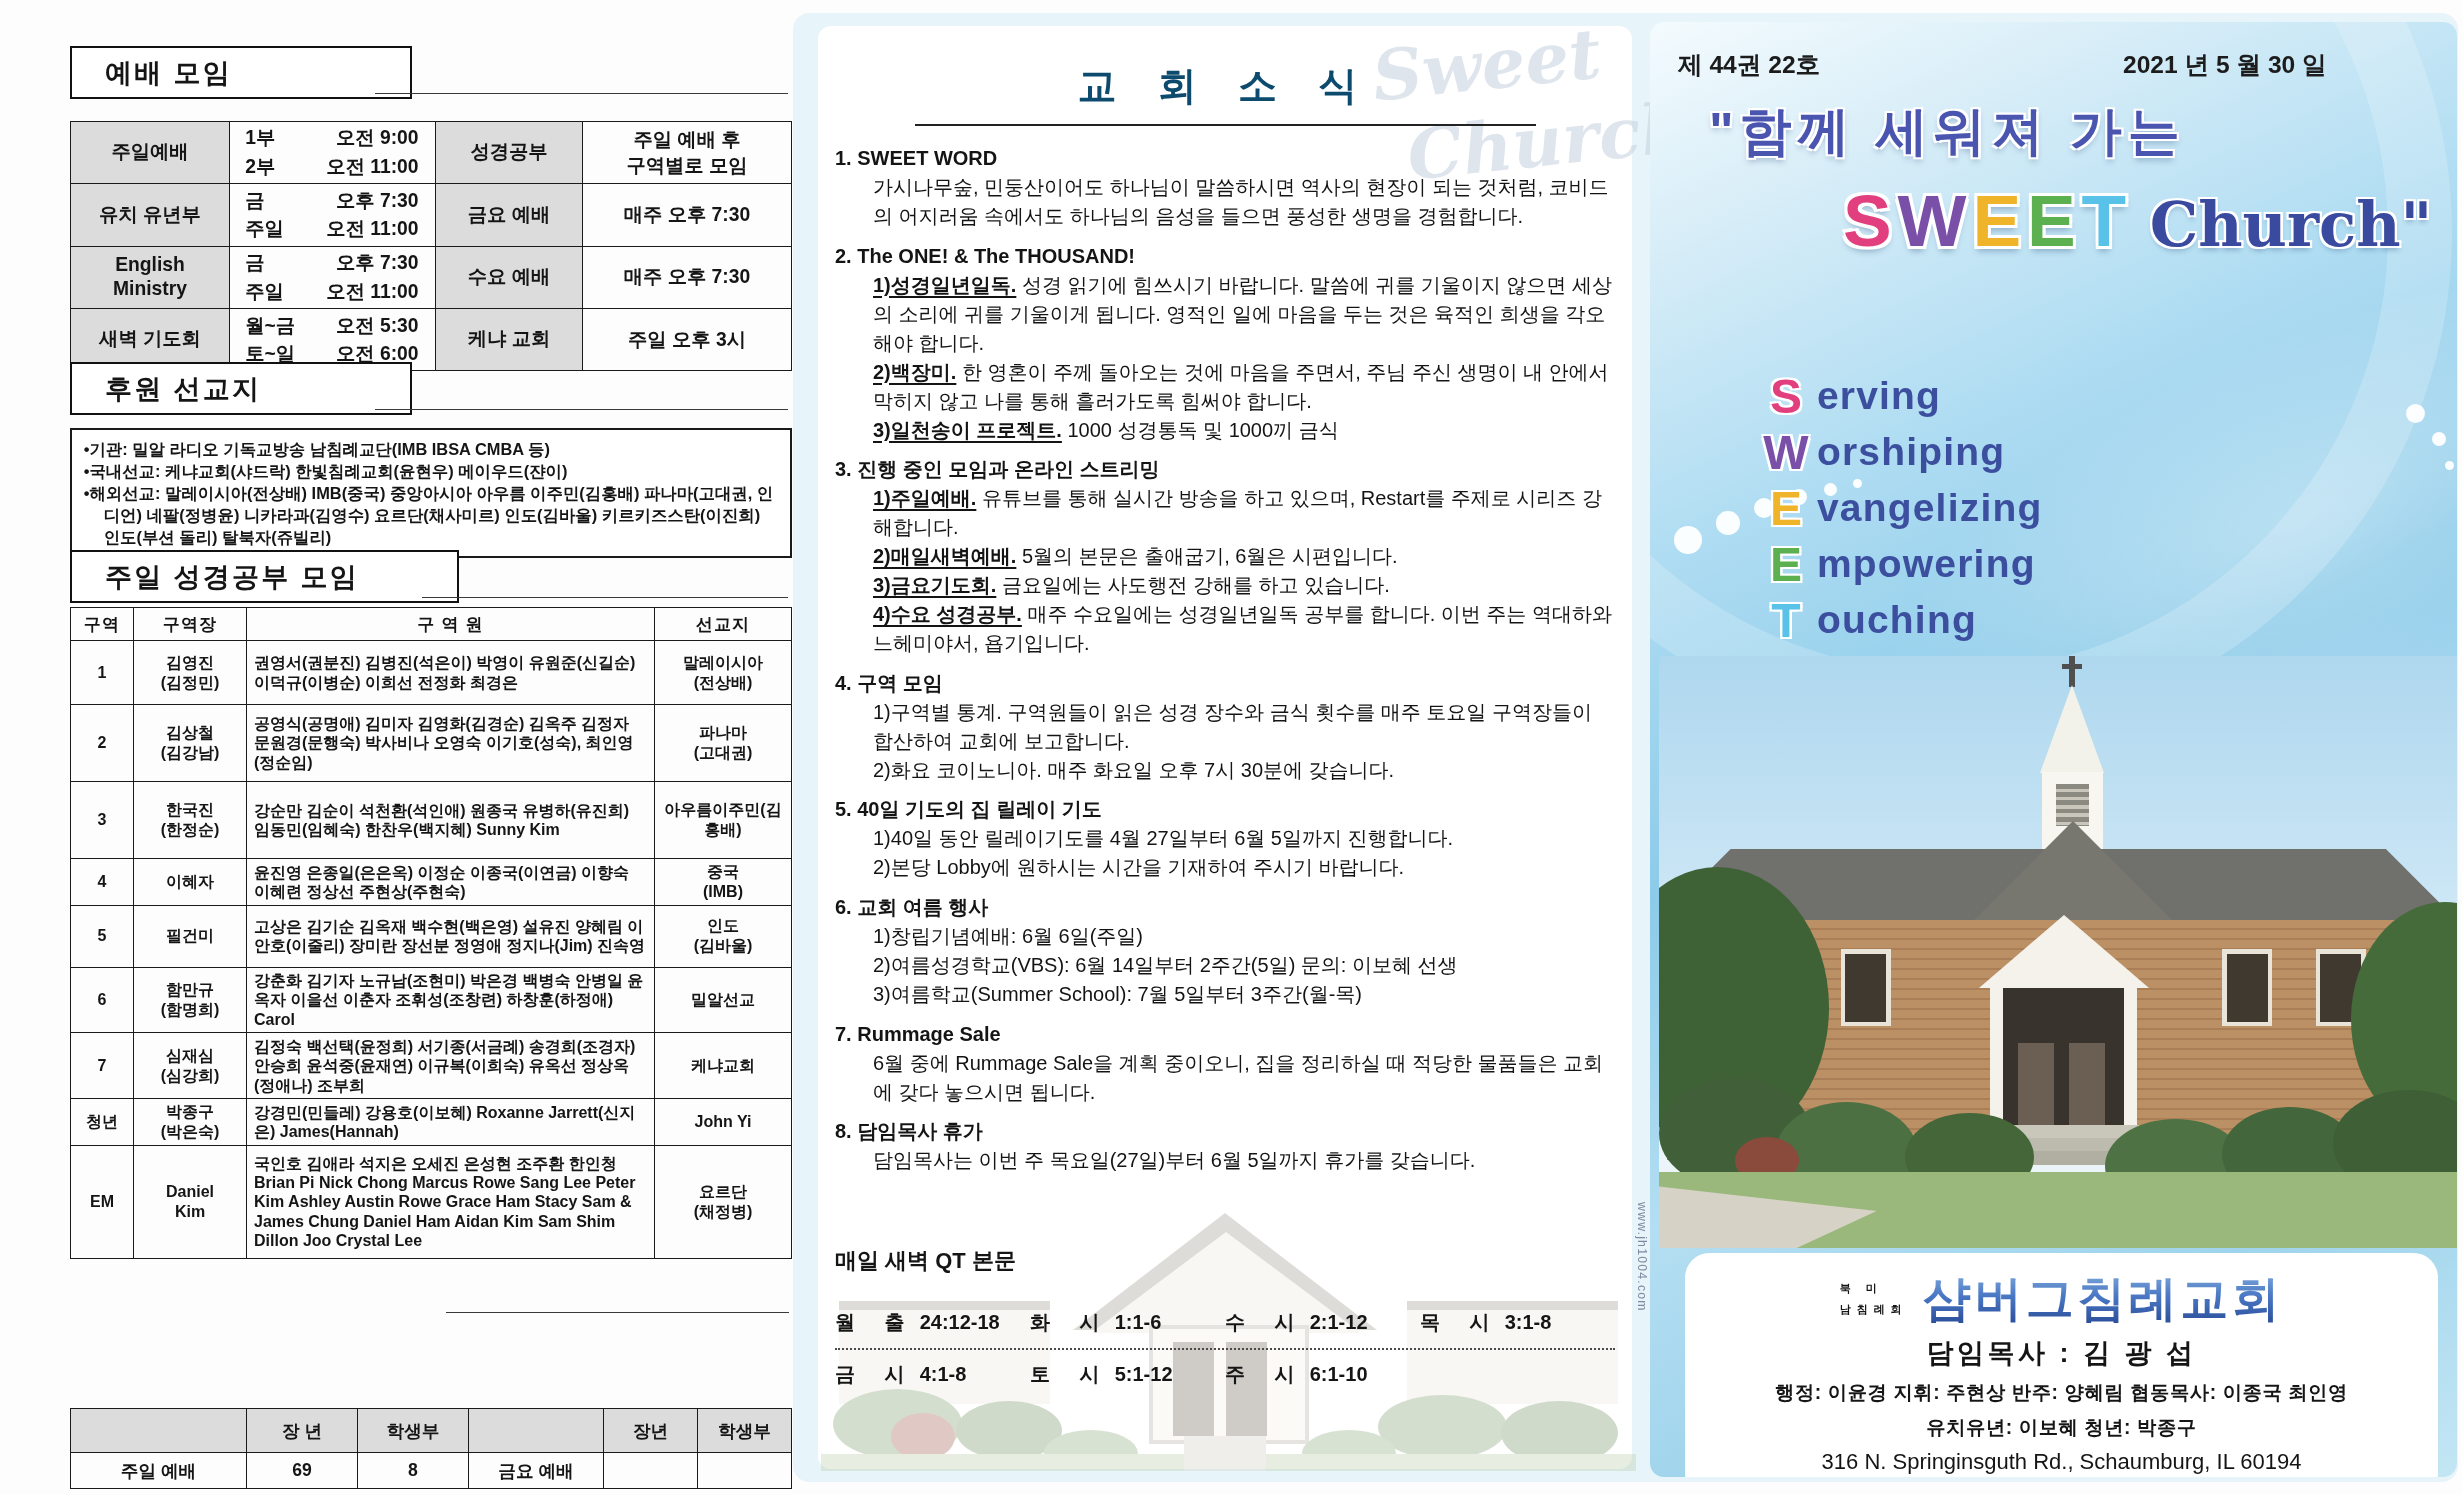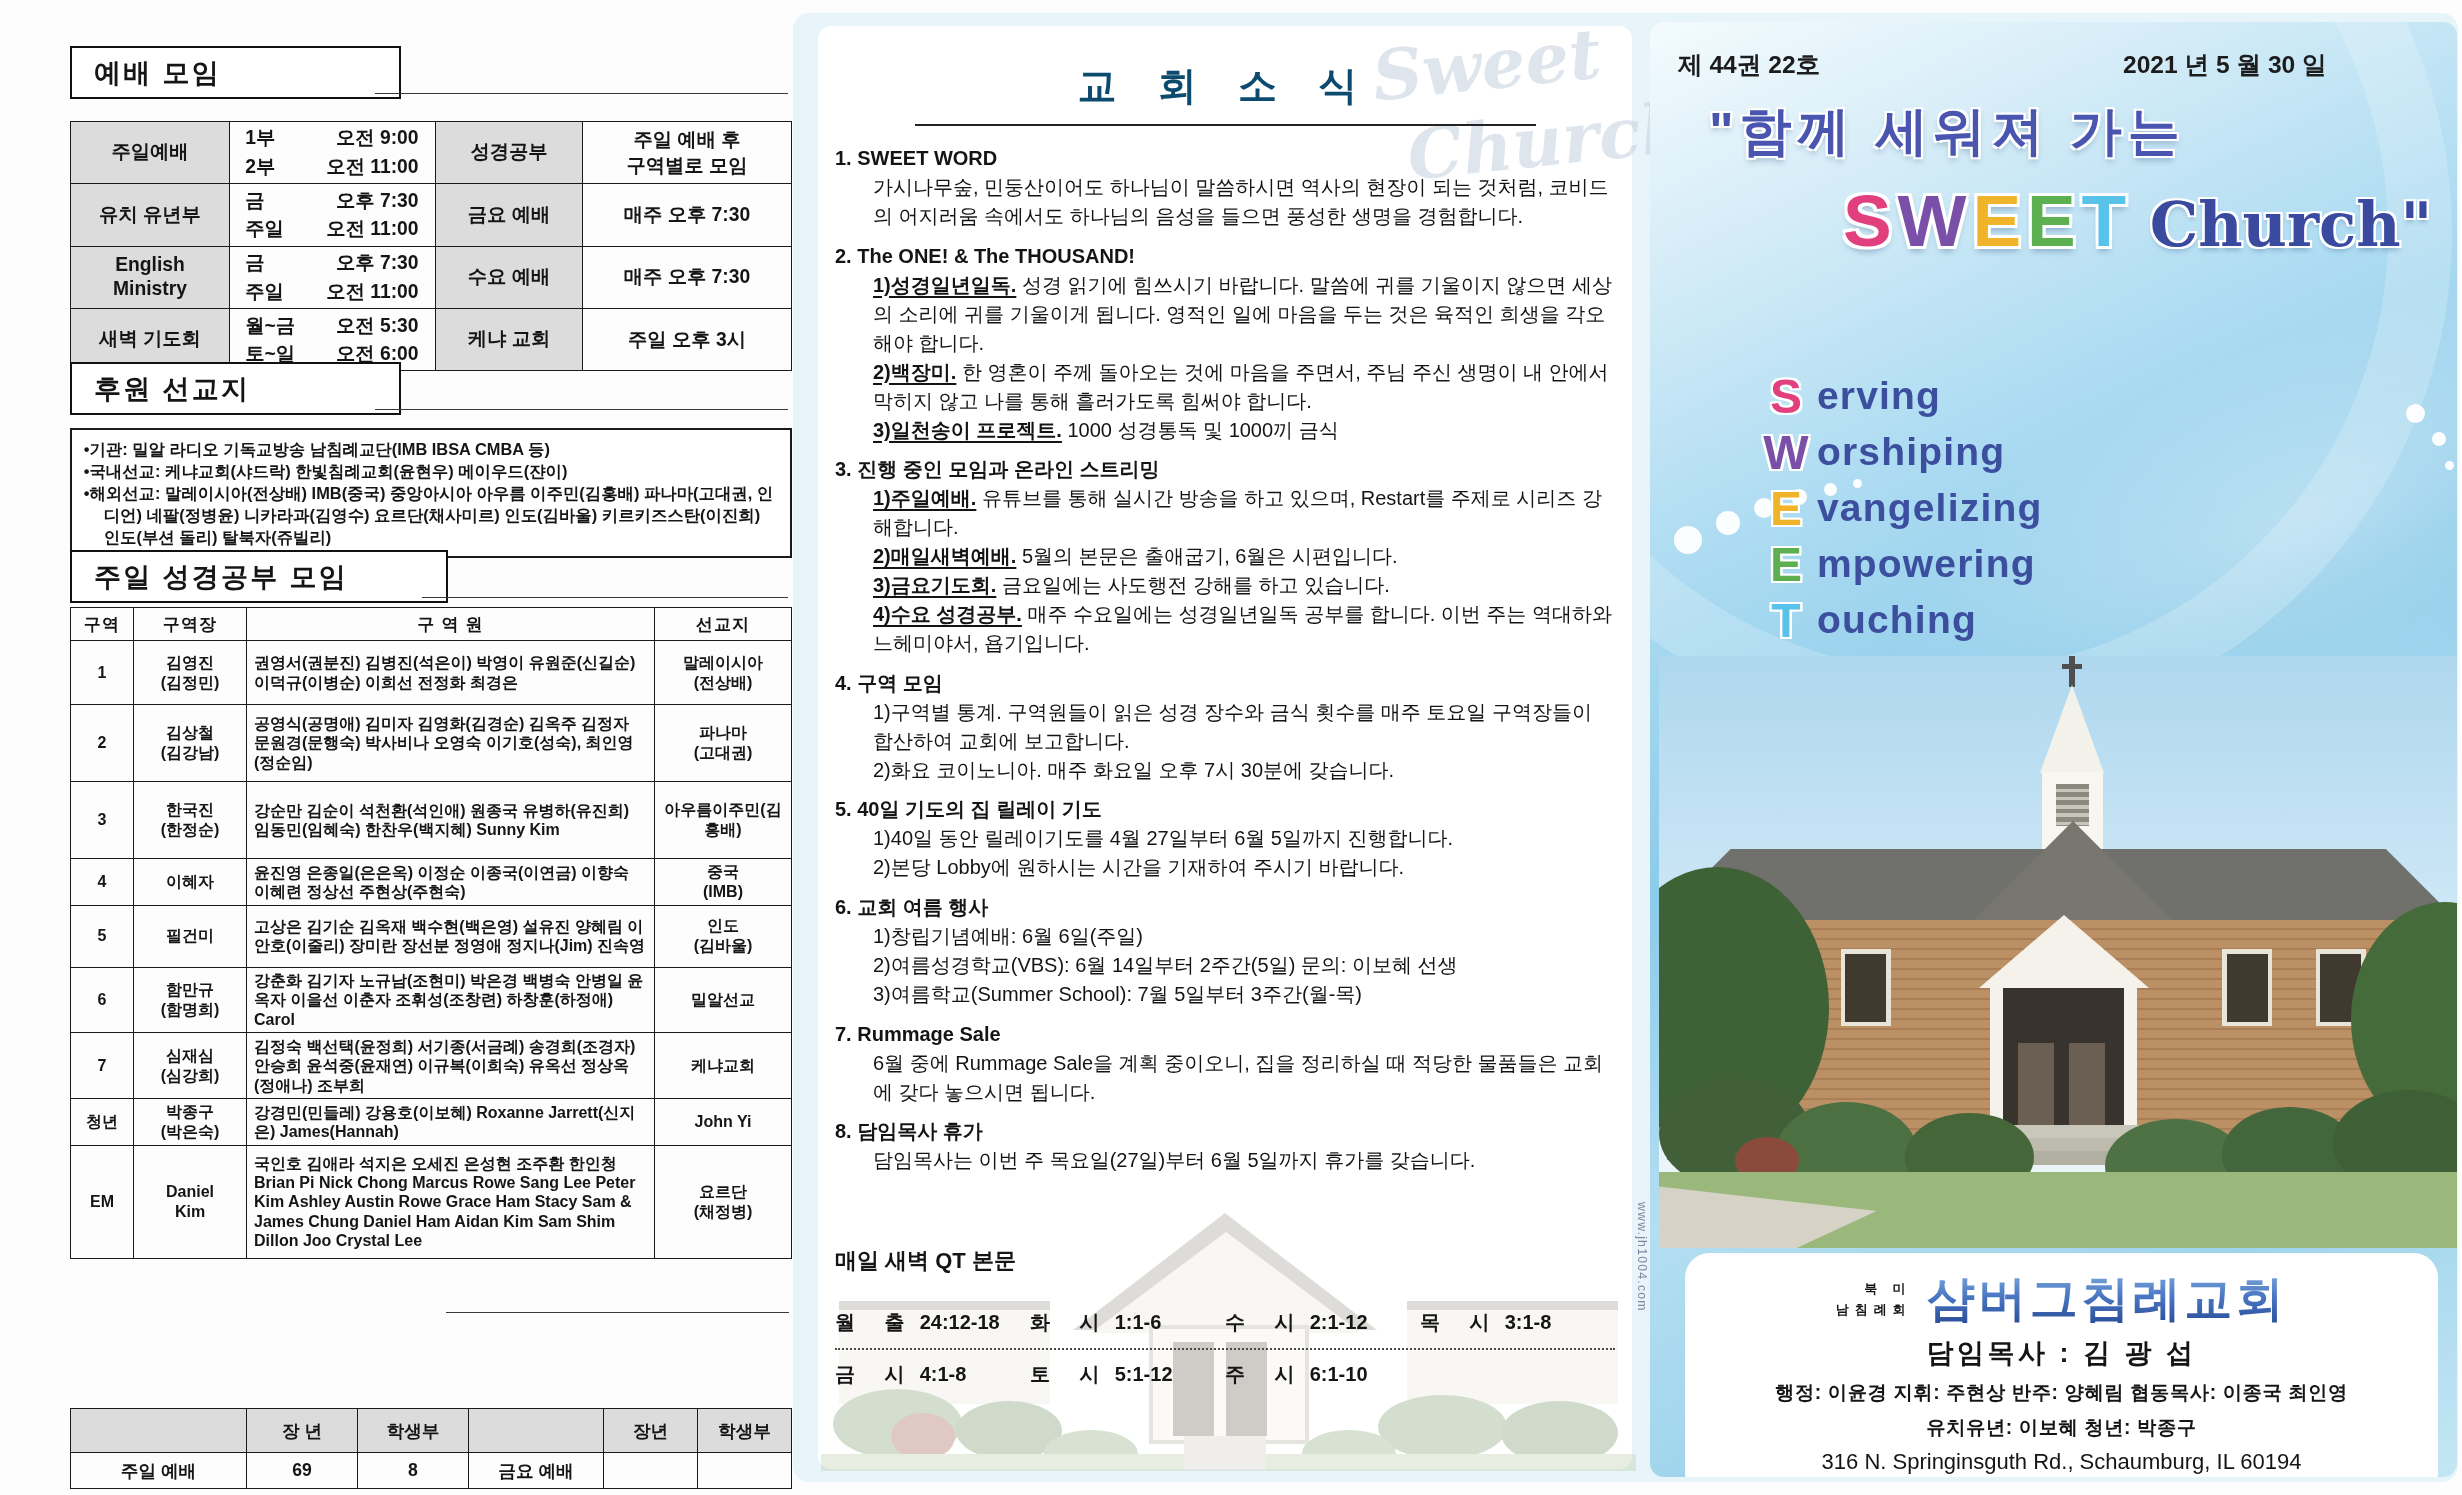--- a/index.html
+++ b/index.html
@@ -11,21 +11,21 @@
   }
   .abs{position:absolute;}
   
   .sheet-blue{left:793px;top:13px;width:1665px;height:1469px;background:#e7f4fa;border-radius:16.4px;}
   .panel-mid{left:818px;top:26px;width:814px;height:1443px;background:#ffffff;border-radius:13px;}
   .panel-cover{
     left:1650px;top:22px;width:807px;height:1455px;border-radius:14px;overflow:hidden;
     background:linear-gradient(155deg,#f4fbfe 0%,#d9eef8 12%,#aedcf2 30%,#8ccbe9 48%,#b4def2 66%,#9fd4ec 82%,#c4e6f4 100%);
   }
   
-  .secbox{border:2.9px solid #111;background:#fff;font-weight:700;font-size:27px;display:flex;align-items:center;padding-left:22px;letter-spacing:2.3px;}
+  .secbox{border:2.9px solid #111;background:#fff;font-weight:700;font-size:27px;display:flex;align-items:center;padding-left:33px;letter-spacing:2.3px;}
   .secrule{border-top:1.8px solid #3a3a3a;height:0;}
   table{border-collapse:collapse;table-layout:fixed;}
   .ltable td,.ltable th{border:1.8px solid #1a1a1a;vertical-align:middle;}
   .gray{background:#dcdcdc;}
   .wlabel{text-align:center;font-size:19.3px;font-weight:600;white-space:pre-line;line-height:24.6px;}
   .sched{padding:2.3px 5.9px;}
   .sline{display:flex;justify-content:space-between;font-size:19.3px;font-weight:600;padding:1.2px 10.6px 1.2px 9.4px;line-height:26px;}
   .wright{text-align:center;font-size:19.3px;font-weight:600;white-space:pre-line;line-height:26px;}
   .mbox{border:2.3px solid #1a1a1a;padding:8.2px 11.7px;background:#fff;}
   .mline{font-size:16.4px;font-weight:600;line-height:22px;padding-left:20px;text-indent:-20px;}
@@ -70,21 +70,21 @@
     text-shadow:-2.3px -2.3px 0 #fff,2.3px -2.3px 0 #fff,-2.3px 2.3px 0 #fff,2.3px 2.3px 0 #fff,0 4.1px 5.3px rgba(30,60,110,.3);
   }
   .acro-line{height:56px;display:flex;align-items:center;}
   .acro-init{
     font-size:48px;font-weight:800;width:50px;text-align:center;
     text-shadow:-2.3px -2.3px 0 #fff,2.3px -2.3px 0 #fff,-2.3px 2.3px 0 #fff,2.3px 2.3px 0 #fff;
   }
   .acro-rest{font-size:39px;font-weight:700;color:#3c4f9e;margin-left:5.9px;letter-spacing:1.2px;}
   .dot{background:#fff;border-radius:50%;opacity:.95;}
   .infocard{background:#fff;border-radius:24.6px;text-align:center;padding-top:14px;}
-  .org-region{font-size:13px;font-weight:700;white-space:pre-line;line-height:21px;letter-spacing:5.9px;text-align:right;margin-right:15.2px;}
+  .org-region{font-size:11px;font-weight:700;white-space:pre-line;line-height:21px;letter-spacing:5.9px;text-align:left;margin-right:15.2px;}
   .church-name{
     font-size:48px;font-weight:800;letter-spacing:3.5px;
     background:linear-gradient(180deg,#8ab4de 0%,#4a78c4 45%,#24448f 100%);
     -webkit-background-clip:text;background-clip:text;color:transparent;text-decoration:underline;
   }
   .pastor{font-size:27px;font-weight:700;letter-spacing:3.5px;margin-top:3.5px;}
   .staff{font-size:19.3px;font-weight:600;margin-top:8.2px;letter-spacing:0.6px;}
   .addr{font-size:22px;margin-top:8.2px;font-weight:500;}
 </style>
 </head>

